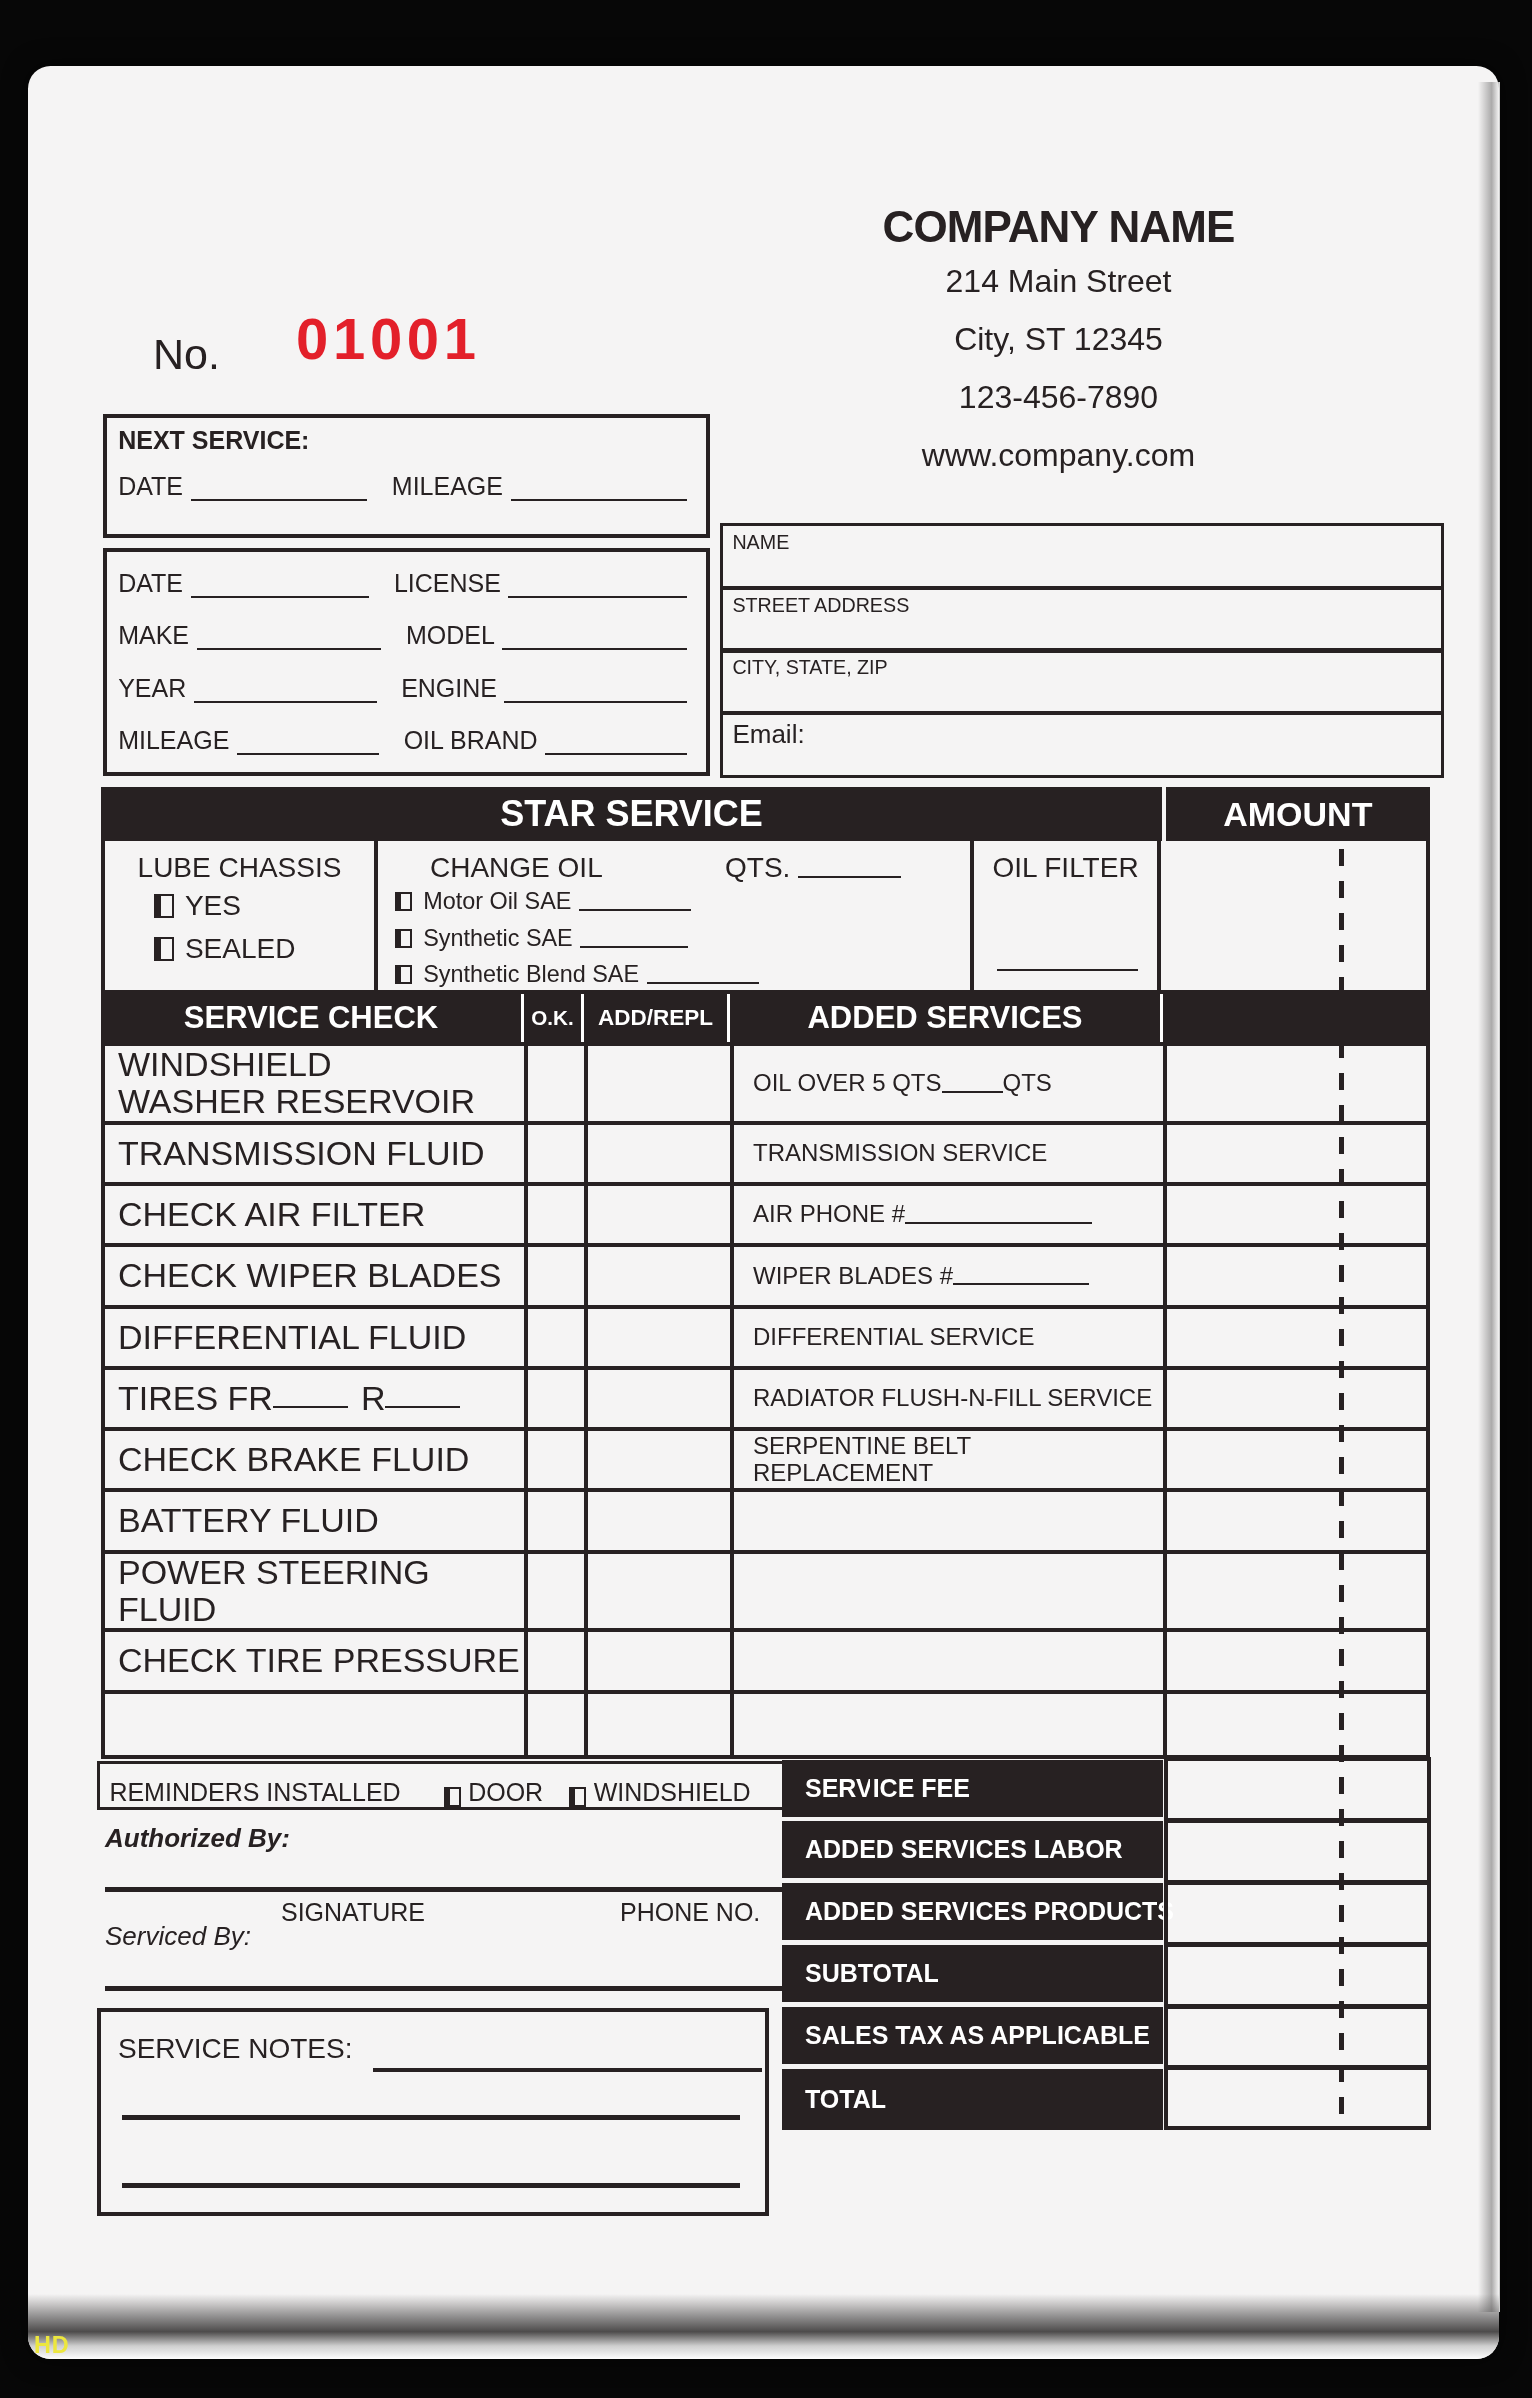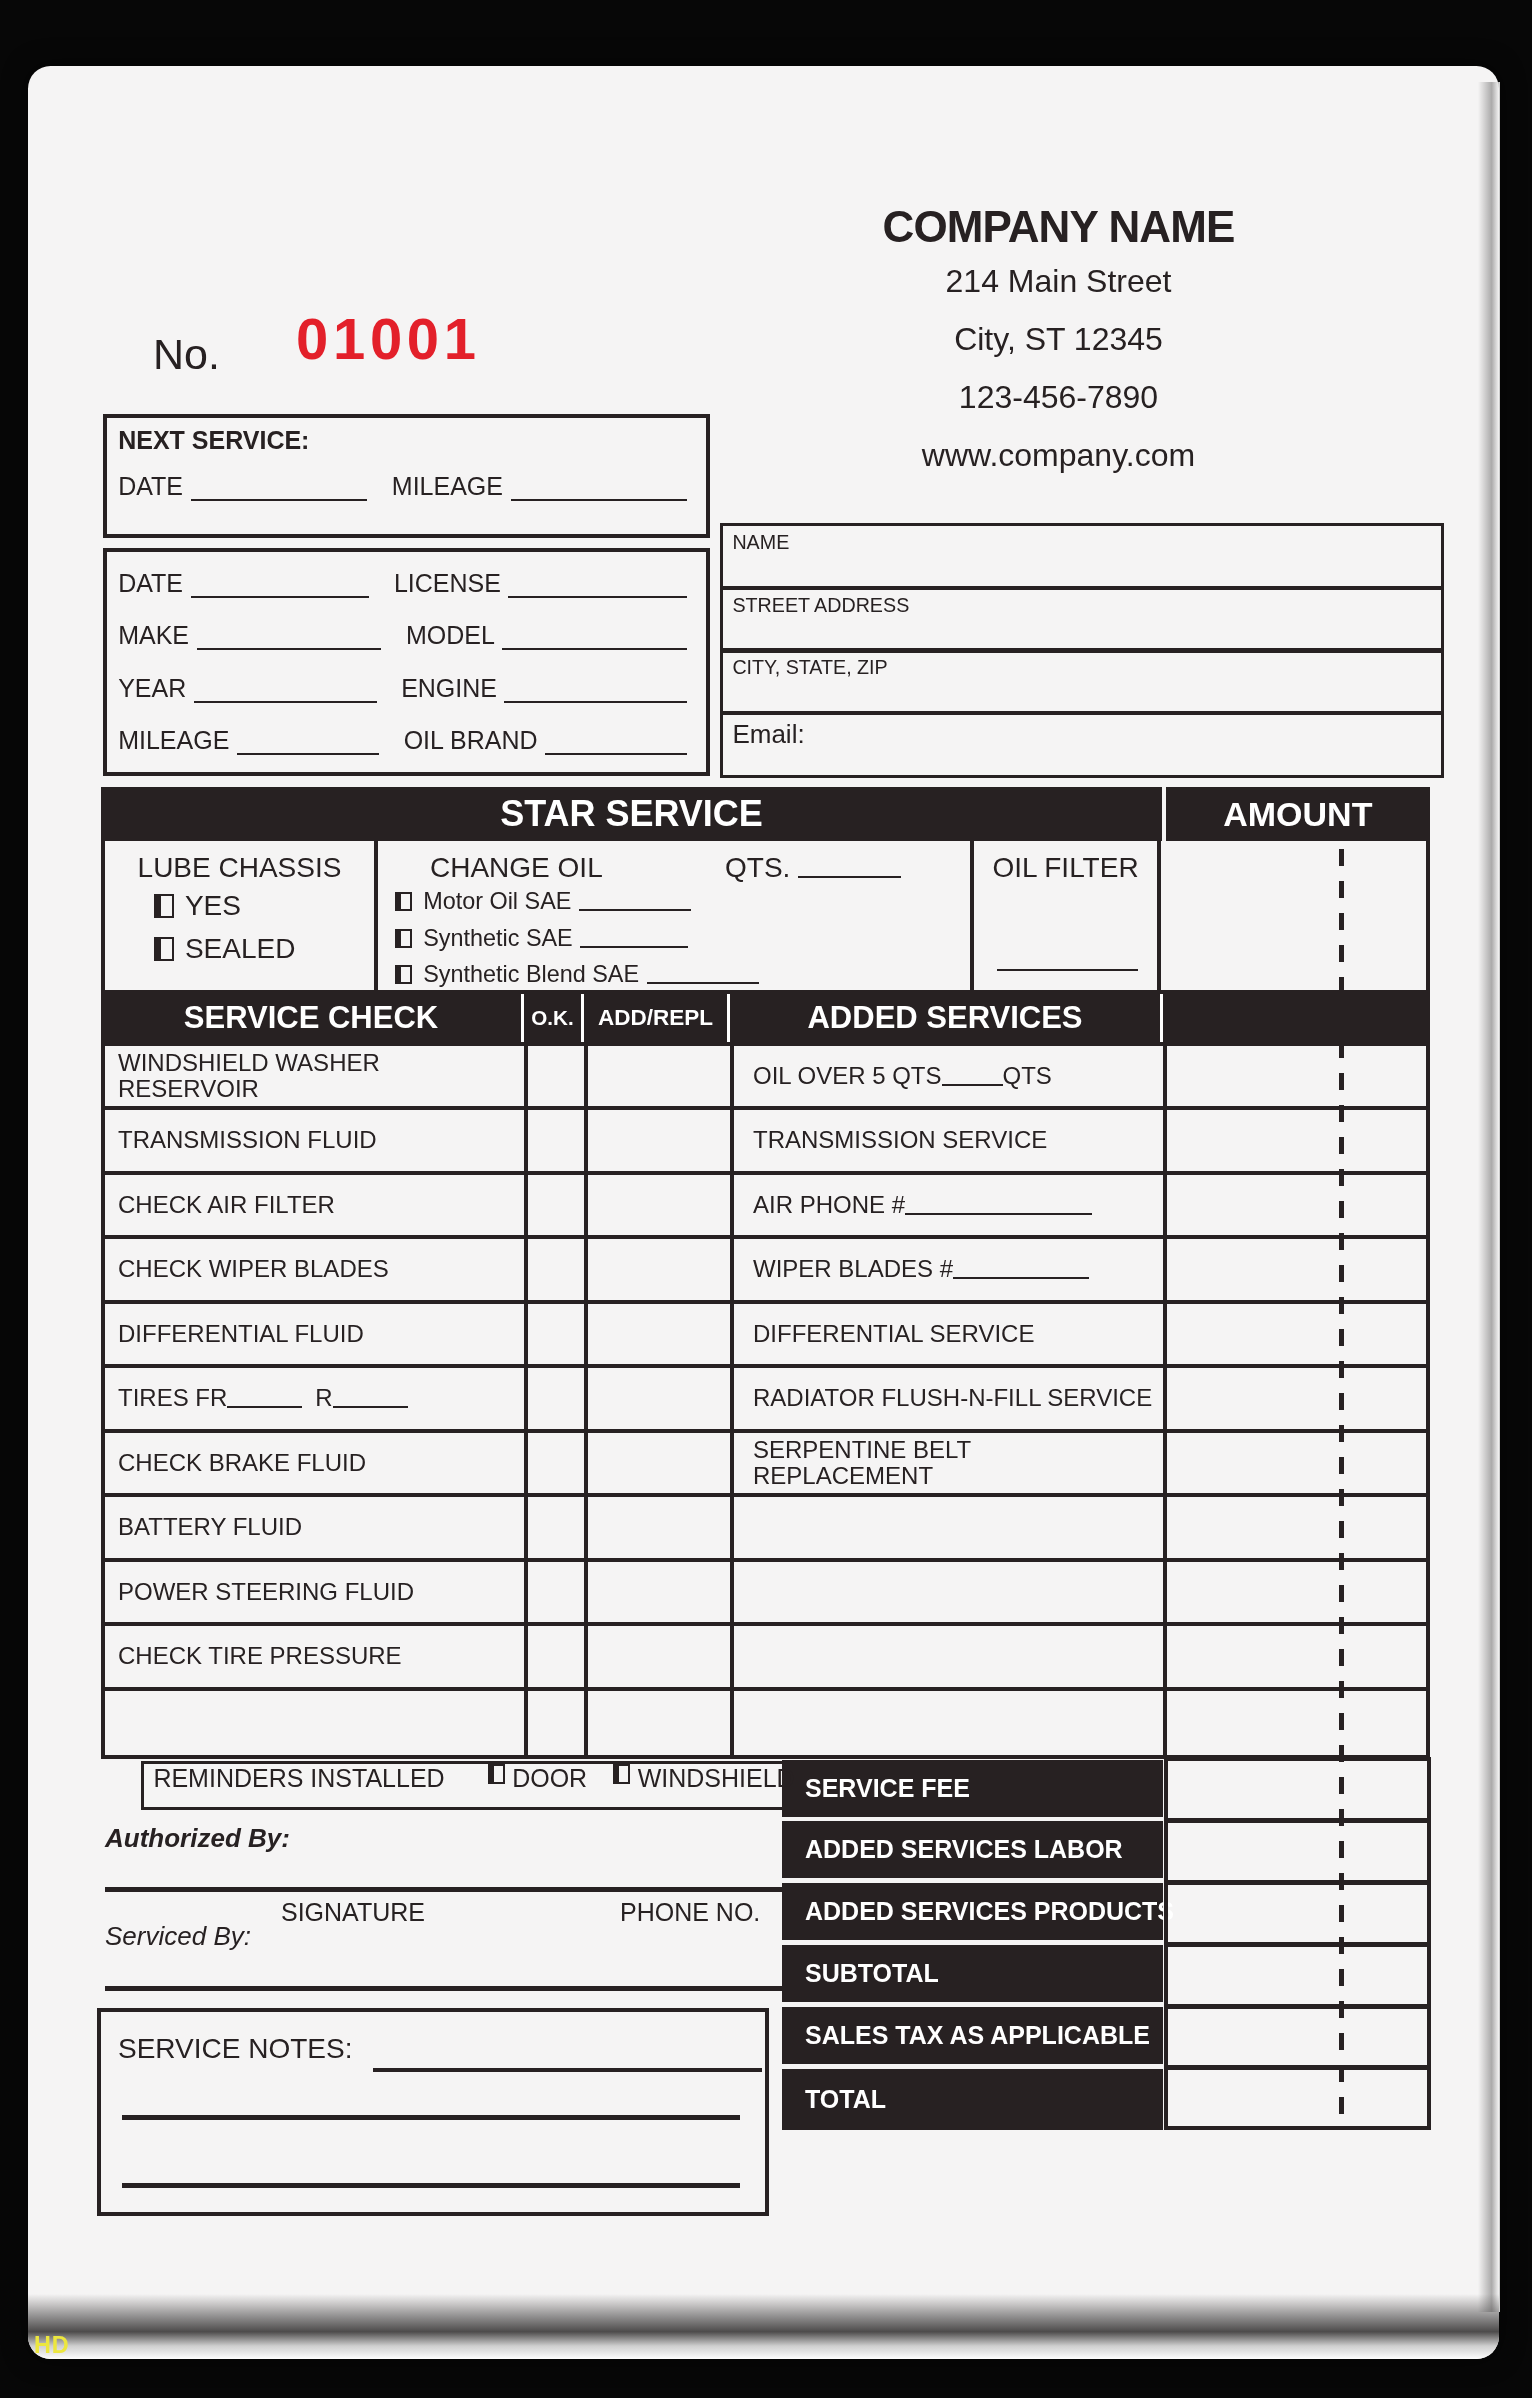--- a/index.html
+++ b/index.html
@@ -61,38 +61,38 @@
   .schead{left:101px; top:994px; width:1329px; height:48px; background:var(--ink);
           display:grid; grid-template-columns:423px 60px 146px 433px 1fr;}
   .schead>div{border-right:3.7px solid #fff; color:#fff; font-weight:bold; display:flex; align-items:center; justify-content:center;}
   .schead>div:last-child{border-right:none;}
   .schead .t-big{font-size:31px;} .schead .t-sm{font-size:20.6px;} .schead .t-md{font-size:22.5px;}
   
   #sctable{left:101px; top:1042px; width:1329px; height:717px; border:4.7px solid var(--ink);
            display:grid; grid-template-columns:423px 60px 146px 433px 1fr; grid-auto-rows:1fr;}
   .sr{display:contents;}
   .c{border-right:4.7px solid var(--ink); border-bottom:4.7px solid var(--ink);
-     display:flex; align-items:center; font-size:24px; line-height:1.1;}
+     display:flex; align-items:center; font-size:34px; line-height:1.1;}
   .c.c1{padding-left:13px;}
   .c.c4{padding-left:19px; font-size:24px;}
   .c.c5{border-right:none;}
   .sr:last-child .c{border-bottom:none;}
   .wrapL{display:inline-block; max-width:361px;}
   .wrapR{display:inline-block; max-width:309px;}
   
   .dash{left:1339px; top:849px; width:4.7px; height:1274px;
         background:repeating-linear-gradient(180deg, var(--ink) 0 17px, transparent 17px 32px);}
   
   .mlabel{left:782px; width:381px; background:var(--ink); color:#fff; font-weight:bold; font-size:25px;
           display:flex; align-items:center; padding-left:23px; white-space:nowrap;}
   .acol{left:1164px; top:1757px; width:267px; height:373px; border:4.7px solid var(--ink);}
   .acol .hl{position:absolute; left:0; right:0; height:4.7px; background:var(--ink);}
   
   .rembox{left:97px; top:1761px; width:776px; height:49px; border:3.7px solid var(--ink);
-          display:flex; align-items:flex-start; padding:0 9.4px; font-size:25px;margin-left:44px;}
+          display:flex; align-items:flex-end; padding:0 9.4px; font-size:25px;}
   .rembox .cb{margin-right:7.5px;}
   .ital{font-style:italic; font-size:26px;}
   .sigline{height:4.7px; background:var(--ink);}
   .siglbl{font-size:25px;}
   
   .notesbox{left:97px; top:2008px; width:672px; height:208px; border:4.7px solid var(--ink);}
   .notesbox .nl{position:absolute; height:4.7px; background:var(--ink); left:20.6px; width:618px;}
   .notes-t{position:absolute; left:17px; top:20.6px; font-size:28px;}
   .notes-ul{position:absolute; left:272px; top:56px; width:389px; height:3.7px; background:var(--ink);}
   .hd{left:34px; top:2332px; font-size:23.4px; font-weight:bold; color:var(--yellow); letter-spacing:0.9px;}

